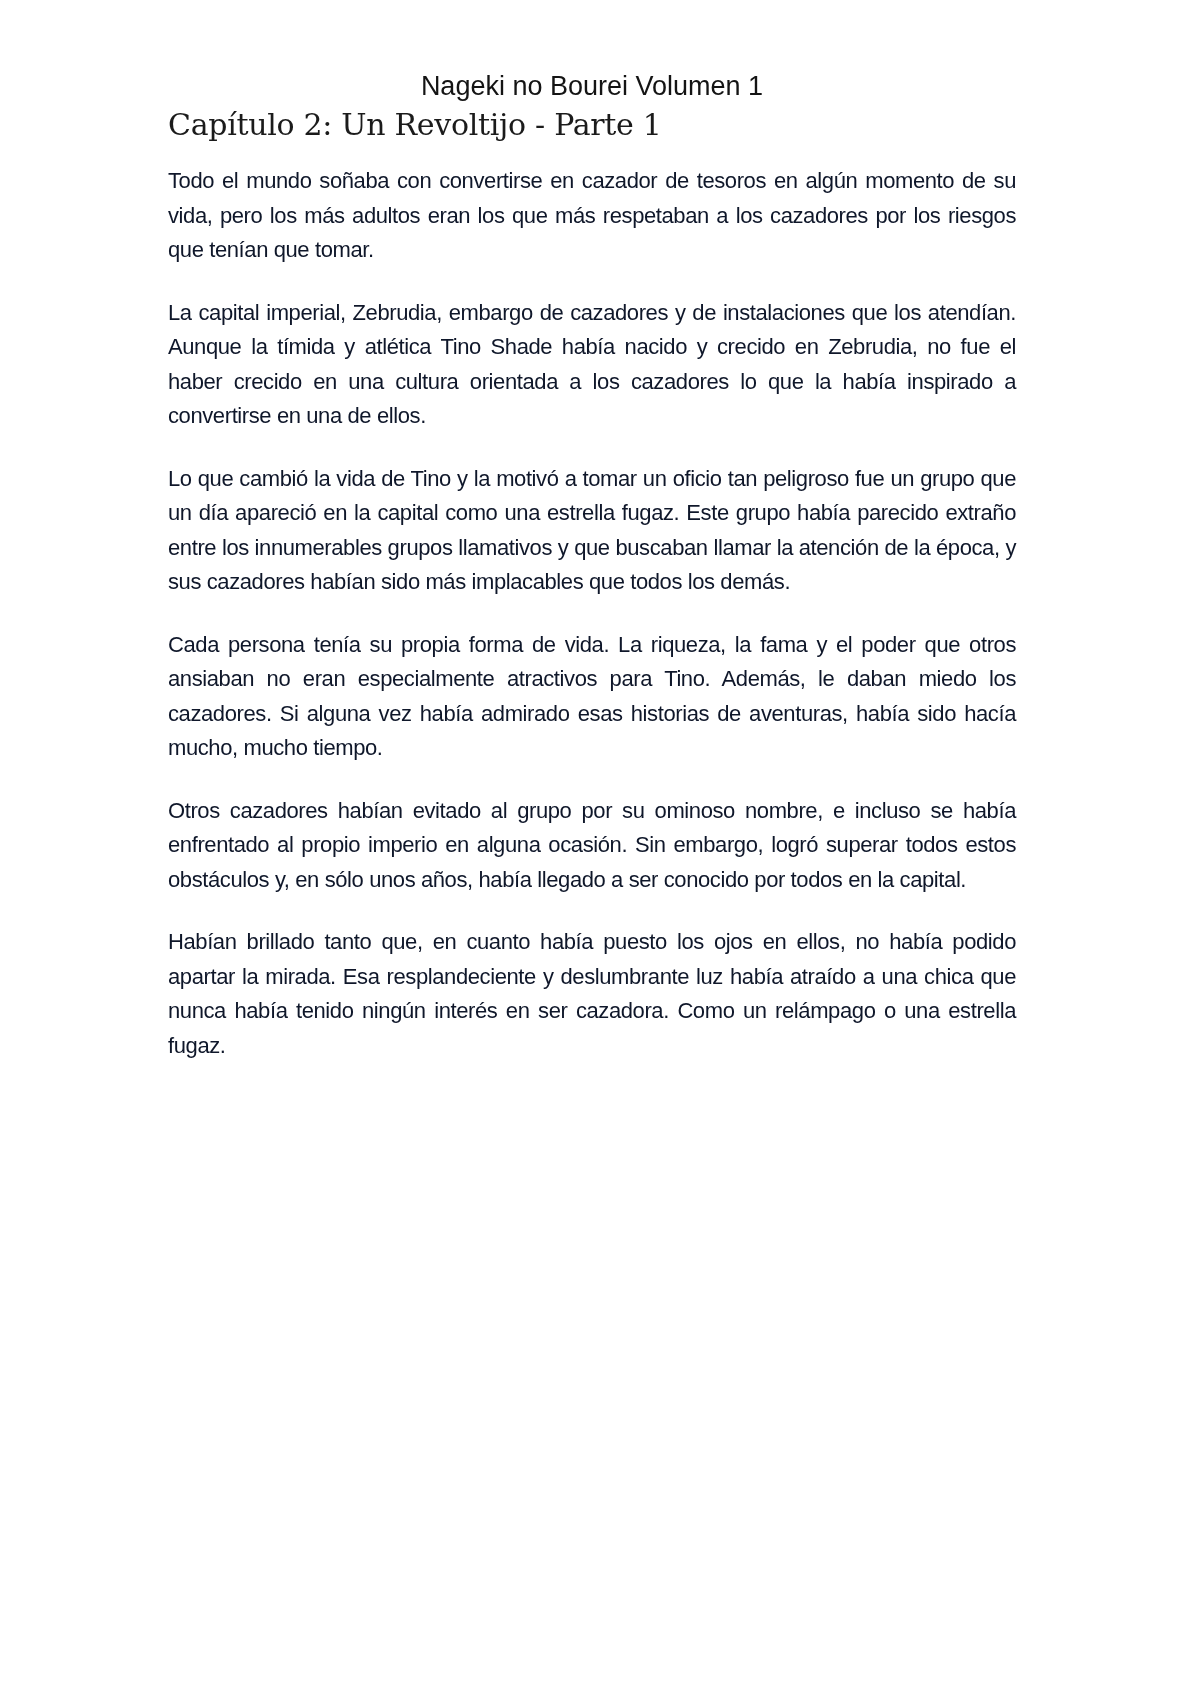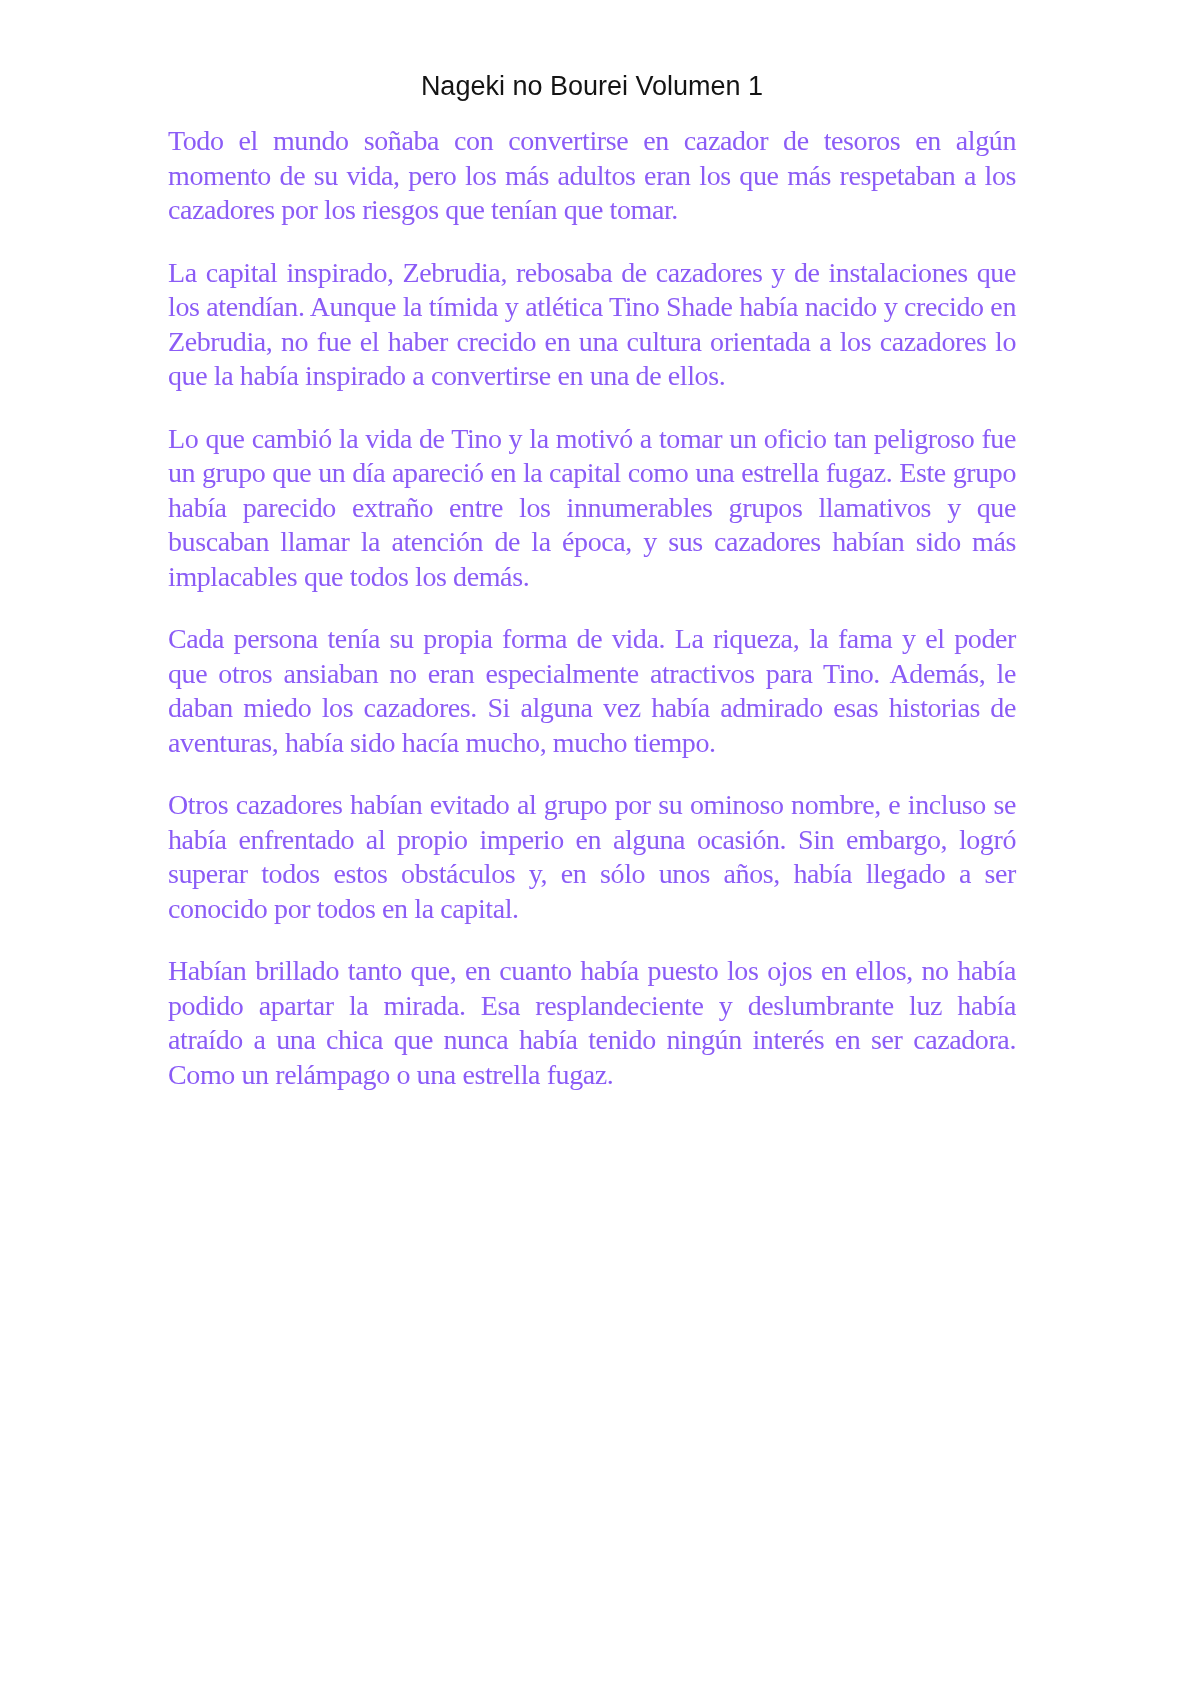--- a/index.html
+++ b/index.html
@@ -35,27 +35,27 @@
     font-size: 30px;
     line-height: 37px;
     margin: 3px 0 0 0;
     letter-spacing: -0.3px;
     color: #1b1b1b;
   }
   .body-text {
     margin-top: 21px;
   }
   .body-text p {
-    font-family: Liberation Serif, serif;
-    font-size: 28px;
+    font-family: Liberation Sans, sans-serif;
+    font-size: 22px;
     line-height: 34.5px;
     letter-spacing: -0.4px;
     text-align: justify;
     margin: 0 0 28px 0;
-    color: #8b5cf6;
+    color: #0f172a;
   }
   .footer-art {
     position: absolute;
     left: 2px;
     top: 1583px;
     width: 171px;
     height: 100px;
     margin: 0;
   }
   .footer-art svg {
@@ -67,24 +67,25 @@
 </head>
 <body>
 
 <div class="page">
   <div class="content">
 
     <header class="doc-header">
       <div>Nageki no Bourei Volumen 1</div>
     </header>
 
+    <h1 class="chapter-title">Capítulo 2: Un Revoltijo - Parte 1</h1>
 
     <main class="body-text">
       <p>Todo el mundo soñaba con convertirse en cazador de tesoros en algún momento de su vida, pero los más adultos eran los que más respetaban a los cazadores por los riesgos que tenían que tomar.</p>
-      <p>La capital inspirado, Zebrudia, rebosaba de cazadores y de instalaciones que los atendían. Aunque la tímida y atlética Tino Shade había nacido y crecido en Zebrudia, no fue el haber crecido en una cultura orientada a los cazadores lo que la había inspirado a convertirse en una de ellos.</p>
+      <p>La capital imperial, Zebrudia, embargo de cazadores y de instalaciones que los atendían. Aunque la tímida y atlética Tino Shade había nacido y crecido en Zebrudia, no fue el haber crecido en una cultura orientada a los cazadores lo que la había inspirado a convertirse en una de ellos.</p>
       <p>Lo que cambió la vida de Tino y la motivó a tomar un oficio tan peligroso fue un grupo que un día apareció en la capital como una estrella fugaz. Este grupo había parecido extraño entre los innumerables grupos llamativos y que buscaban llamar la atención de la época, y sus cazadores habían sido más implacables que todos los demás.</p>
       <p>Cada persona tenía su propia forma de vida. La riqueza, la fama y el poder que otros ansiaban no eran especialmente atractivos para Tino. Además, le daban miedo los cazadores. Si alguna vez había admirado esas historias de aventuras, había sido hacía mucho, mucho tiempo.</p>
       <p>Otros cazadores habían evitado al grupo por su ominoso nombre, e incluso se había enfrentado al propio imperio en alguna ocasión. Sin embargo, logró superar todos estos obstáculos y, en sólo unos años, había llegado a ser conocido por todos en la capital.</p>
       <p>Habían brillado tanto que, en cuanto había puesto los ojos en ellos, no había podido apartar la mirada. Esa resplandeciente y deslumbrante luz había atraído a una chica que nunca había tenido ningún interés en ser cazadora. Como un relámpago o una estrella fugaz.</p>
     </main>
   </div>
 
   <figure class="footer-art" title="grayscale manga close-up of a face with long dark hair strands over intense eyes">
     <svg viewBox="0 0 171 100" preserveAspectRatio="none" role="img">
 

